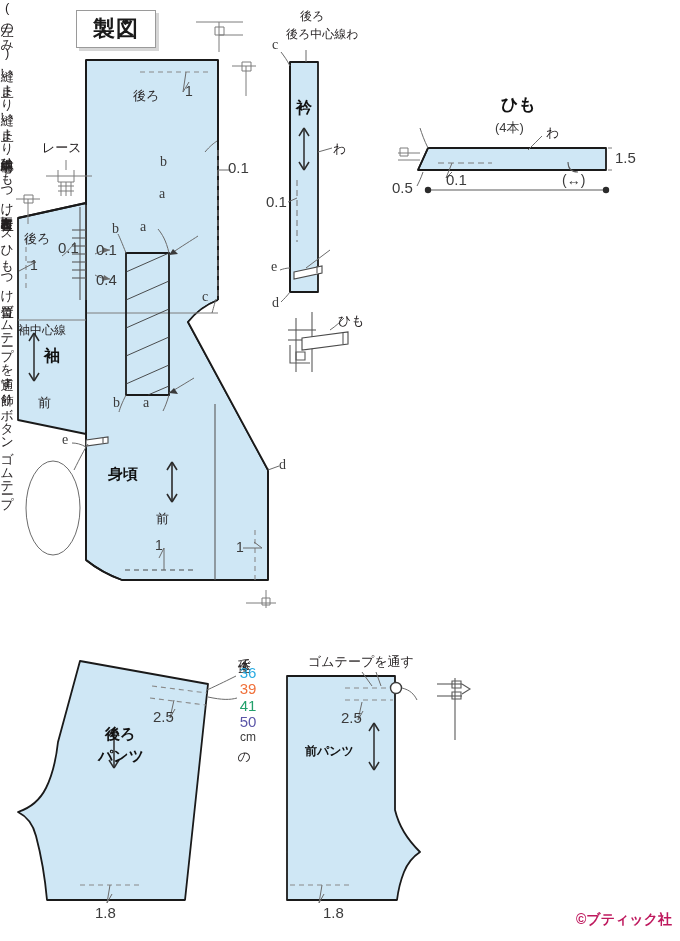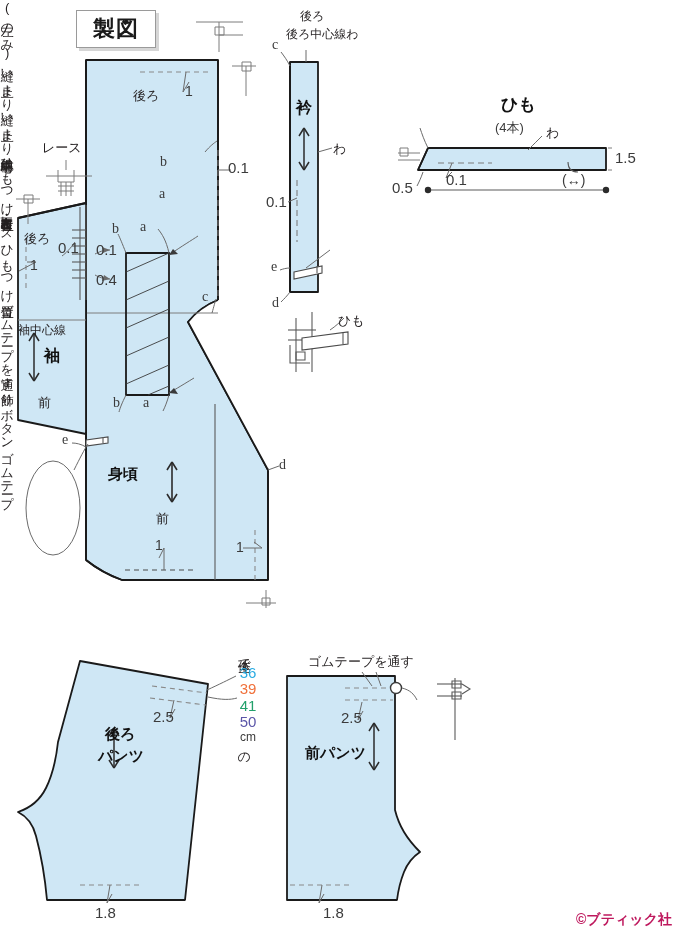--- a/index.html
+++ b/index.html
@@ -426,20 +426,20 @@
     <div class="c-cyan">36</div>
     <div class="c-orange">39</div>
     <div class="c-green">41</div>
     <div class="c-purple">50</div>
     <div class="c-black" style="font-size:12px;">cm</div>
     <div class="v jp" style="position:static;font-size:13px;">の</div>
   </div>
 
   <div class="lbl jp" style="left:308px;top:655px;font-size:13px;">ゴムテープを通す</div>
   <div class="lbl num" style="left:341px;top:710px;">2.5</div>
-  <div class="lbl jp-b" style="left:305px;top:745px;font-size:15px;">前パンツ</div>
+  <div class="lbl jp-b" style="left:305px;top:745px;font-size:12px;">前パンツ</div>
   <div class="v jp" style="left:400px;top:702px;font-size:13px;">飾りボタン</div>
   <div class="v jp" style="left:470px;top:672px;font-size:13px;">ゴムテープ</div>
   <div class="lbl num" style="left:323px;top:905px;">1.8</div>
 
   <div id="credit">©ブティック社</div>
 
 </div>
 
 </body></html>

